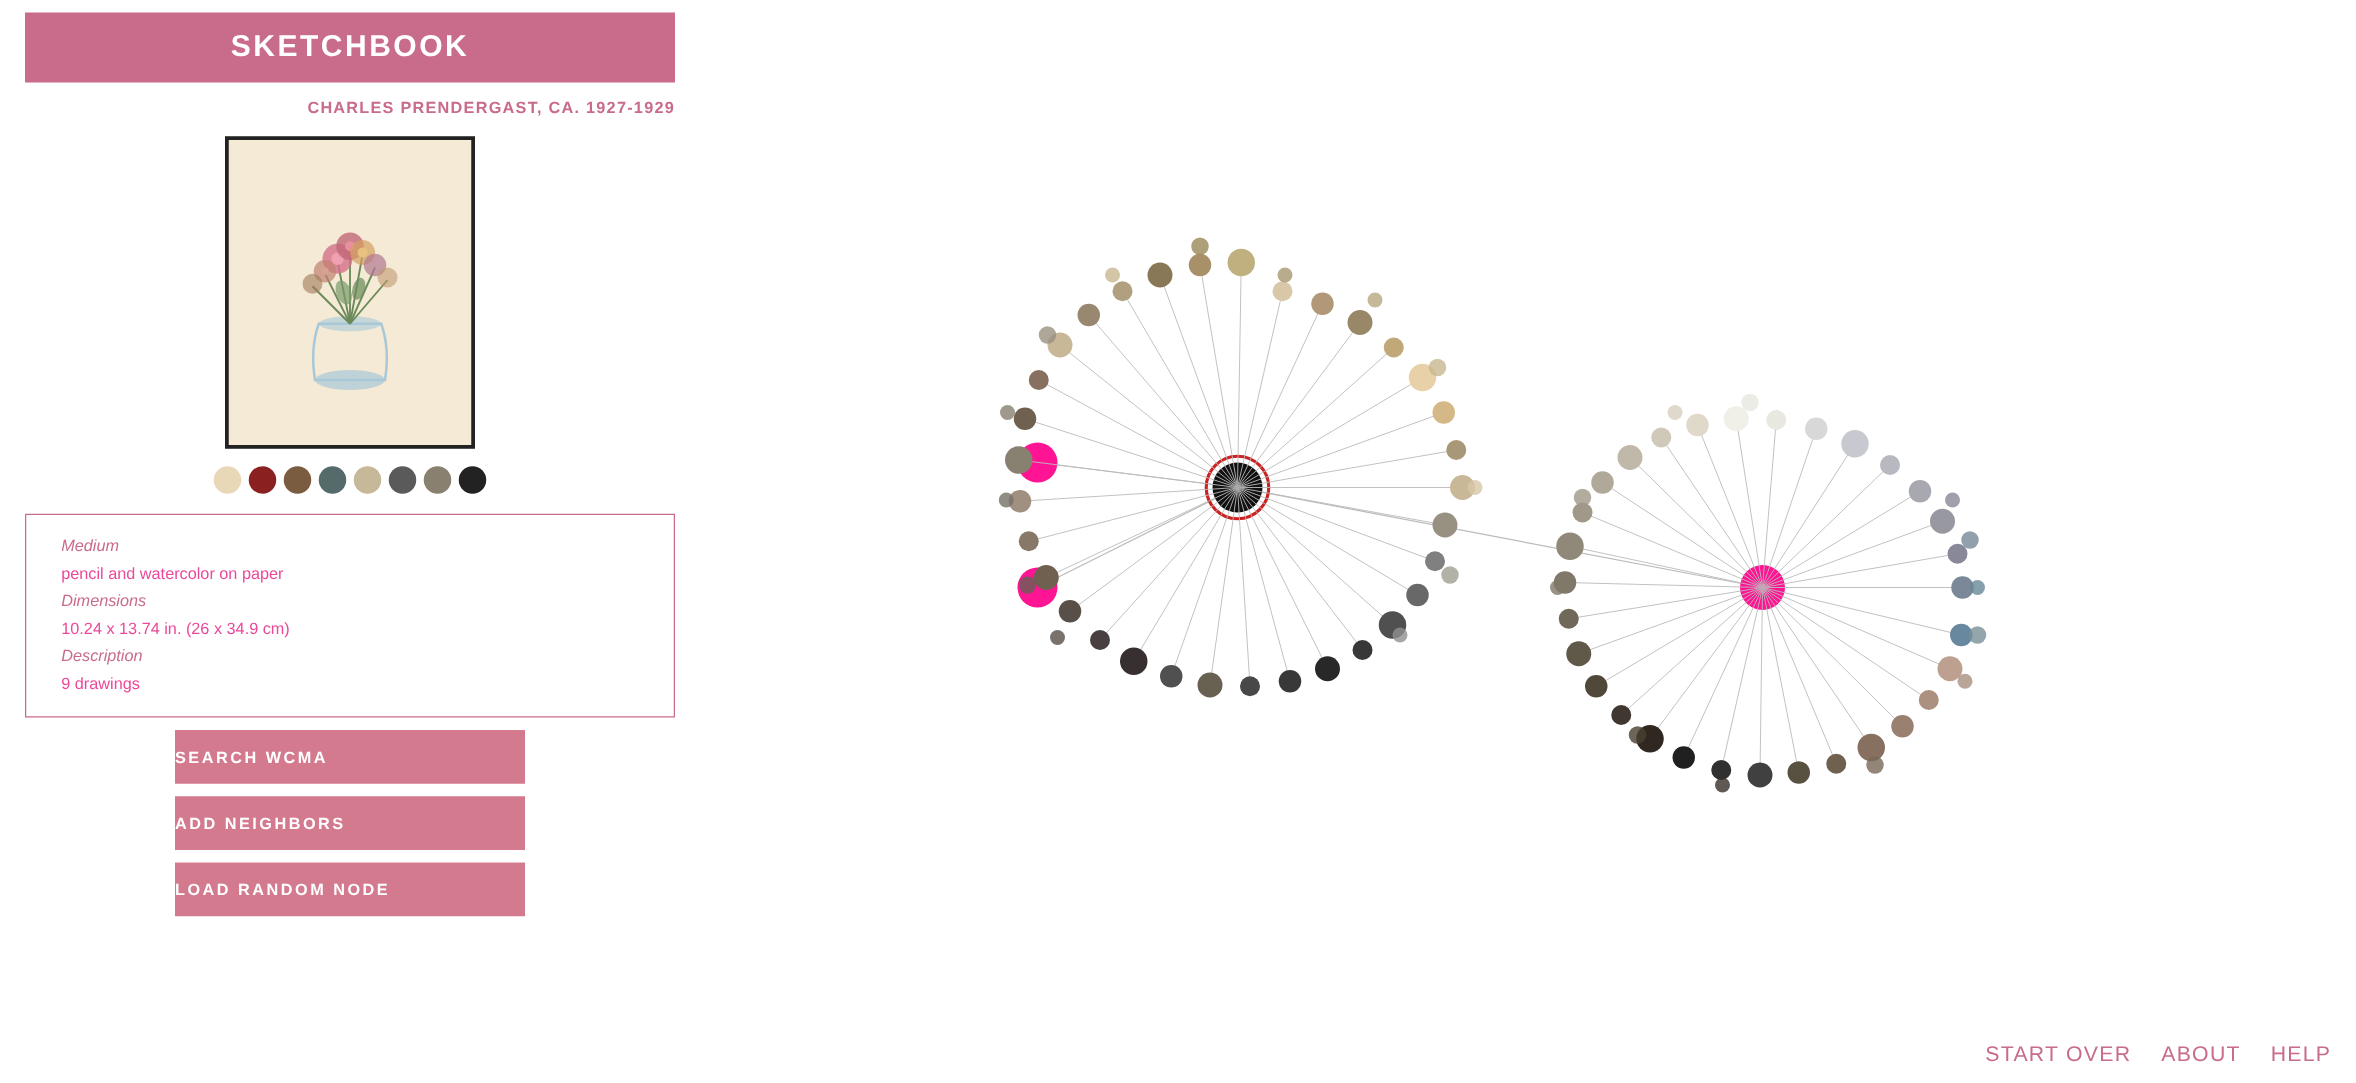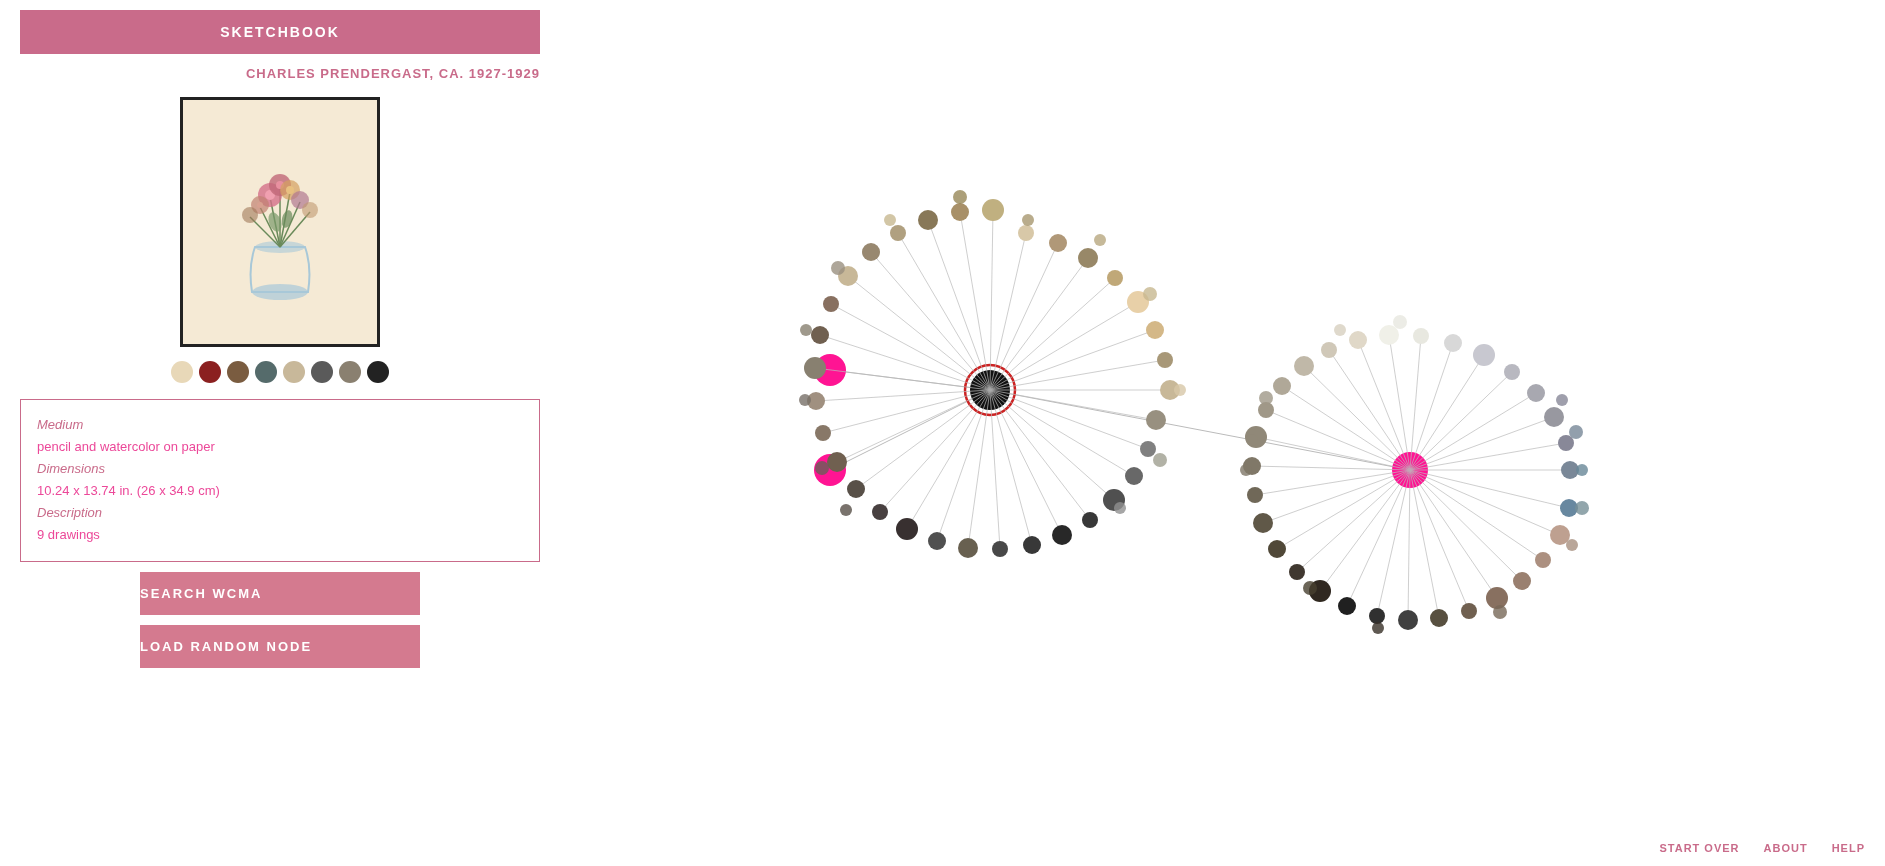--- a/index.html
+++ b/index.html
@@ -17,21 +17,21 @@
       position: absolute;
       left: 20px;
       top: 10px;
       width: 520px;
     }
 
     .title-bar {
       background: #c96b8a;
       color: #fff;
       text-align: center;
-      font-size: 14px;
+      font-size: 24px;
       font-weight: bold;
       letter-spacing: 2px;
       padding: 14px 0;
       width: 100%;
     }
 
     .subtitle {
       color: #c96b8a;
       font-size: 13px;
       font-weight: bold;
@@ -70,21 +70,21 @@
     .swatch {
       border-radius: 50%;
       width: 22px;
       height: 22px;
       display: inline-block;
     }
 
     .info-box {
       border: 1px solid #c96b8a;
       margin-top: 16px;
-      padding: 14px 16px;
+      padding: 14px 28px;
       font-size: 13px;
       line-height: 1.7;
     }
 
     .info-label {
       color: #c96b8a;
       font-style: italic;
       font-weight: normal;
     }
 
@@ -111,22 +111,22 @@
     .footer-links {
       position: absolute;
       bottom: 12px;
       right: 20px;
       display: flex;
       gap: 24px;
     }
 
     .footer-link {
       color: #c96b8a;
-      font-size: 11px;
-      font-weight: bold;
+      font-size: 17px;
+      font-weight: normal;
       letter-spacing: 1px;
       cursor: pointer;
       text-decoration: none;
     }
 
     
     .viz-area {
       position: absolute;
       left: 560px;
       top: 0;
@@ -200,20 +200,21 @@
   <div class="info-box">
     <div class="info-label">Medium</div>
     <div class="info-value">pencil and watercolor on paper</div>
     <div class="info-label">Dimensions</div>
     <div class="info-value">10.24 x 13.74 in. (26 x 34.9 cm)</div>
     <div class="info-label">Description</div>
     <div class="info-value">9 drawings</div>
   </div>
 
   <button class="btn">SEARCH WCMA</button>
+  <button class="btn">ADD NEIGHBORS</button>
   <button class="btn">LOAD RANDOM NODE</button>
 </div>
 
 <div class="viz-area">
   <svg class="viz" viewBox="0 0 1300 866">
 
     <line x1="270" y1="370" x2="430" y2="390" stroke="#bbb" stroke-width="1"></line>
     <line x1="270" y1="470" x2="430" y2="390" stroke="#bbb" stroke-width="1"></line>
 
     <line x1="430" y1="390" x2="850" y2="470" stroke="#bbb" stroke-width="1"></line>

